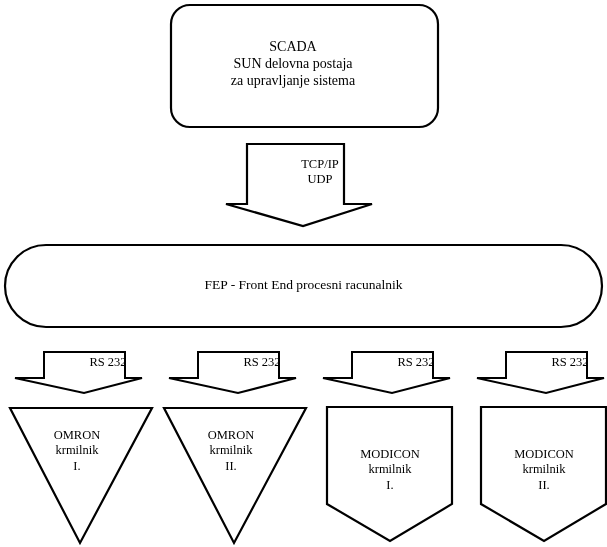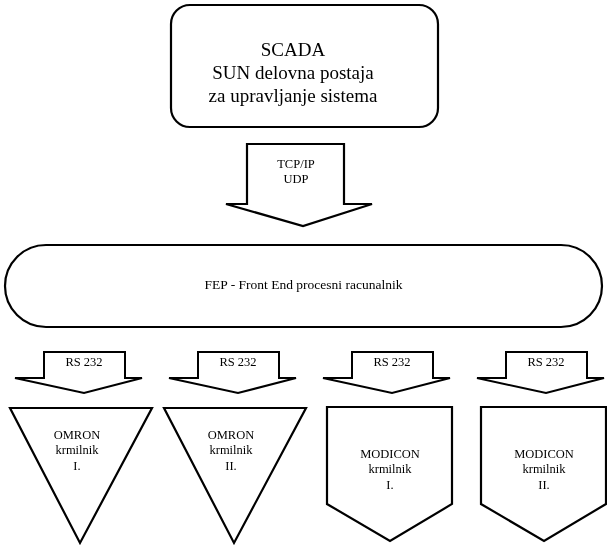--- a/index.html
+++ b/index.html
@@ -42,30 +42,31 @@
     text-align: center;
     line-height: 1.22;
     white-space: pre-line;
     pointer-events: none;
     -webkit-font-smoothing: none;
   }
   .scada-text {
     left: 171px;
     top: 38px;
     width: 244px;
-    font-size: 19px;
+    font-size: 14px;
   }
   .fep-text {
     left: 4px;
     top: 277px;
     width: 599px;
     font-size: 13.5px;
   }
   .link-text {
     font-size: 12.5px;
+    padding-left: 24px;
   }
   .tcpip-text {
     left: 248px;
     top: 157px;
     width: 96px;
   }
   .rs232-text-1 { left: 43px;  top: 355px; width: 82px; }
   .rs232-text-2 { left: 197px; top: 355px; width: 82px; }
   .rs232-text-3 { left: 351px; top: 355px; width: 82px; }
   .rs232-text-4 { left: 505px; top: 355px; width: 82px; }

